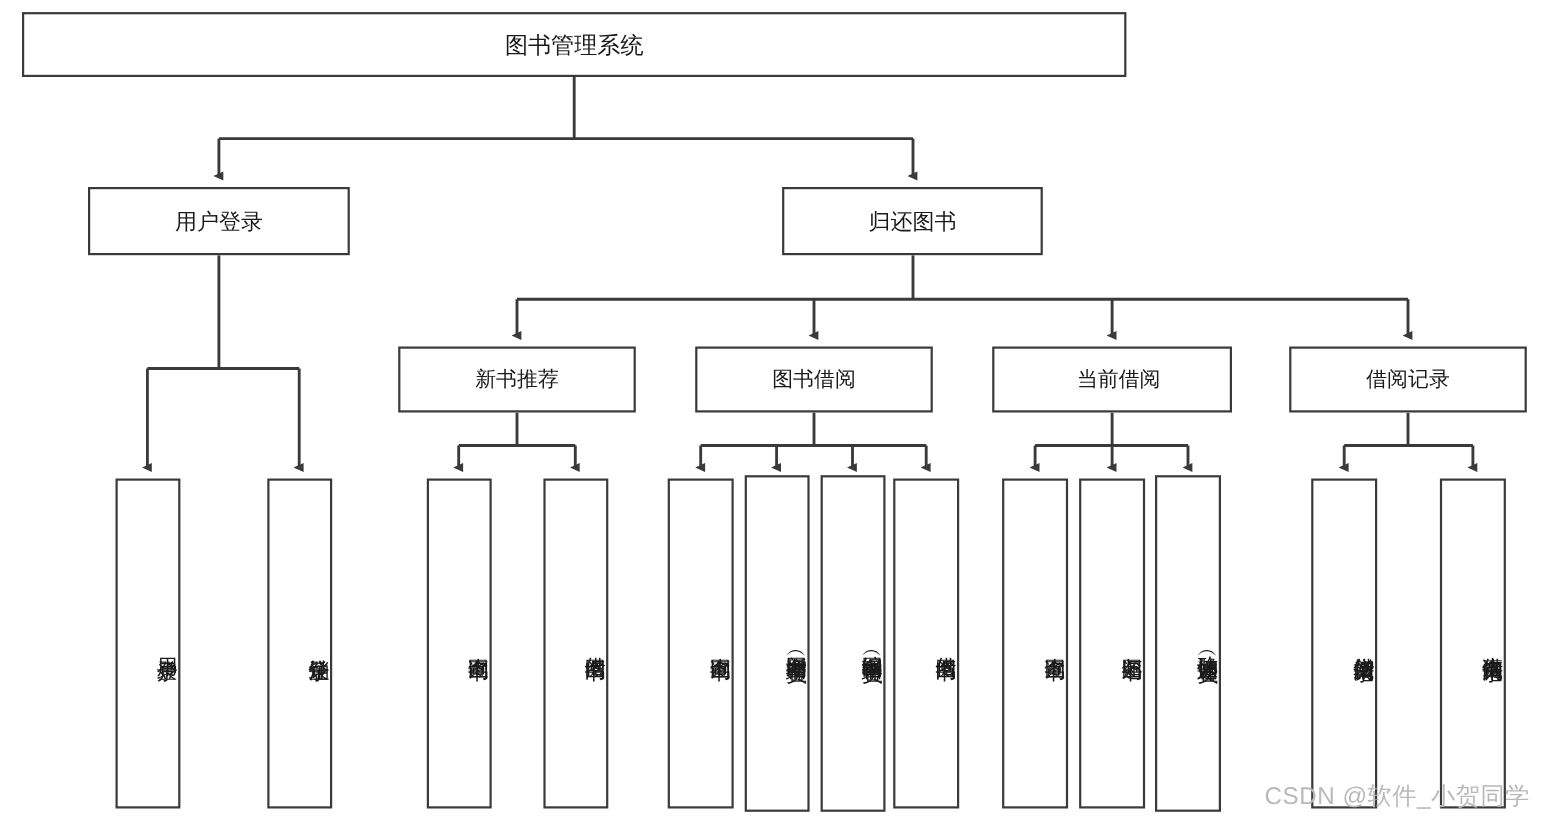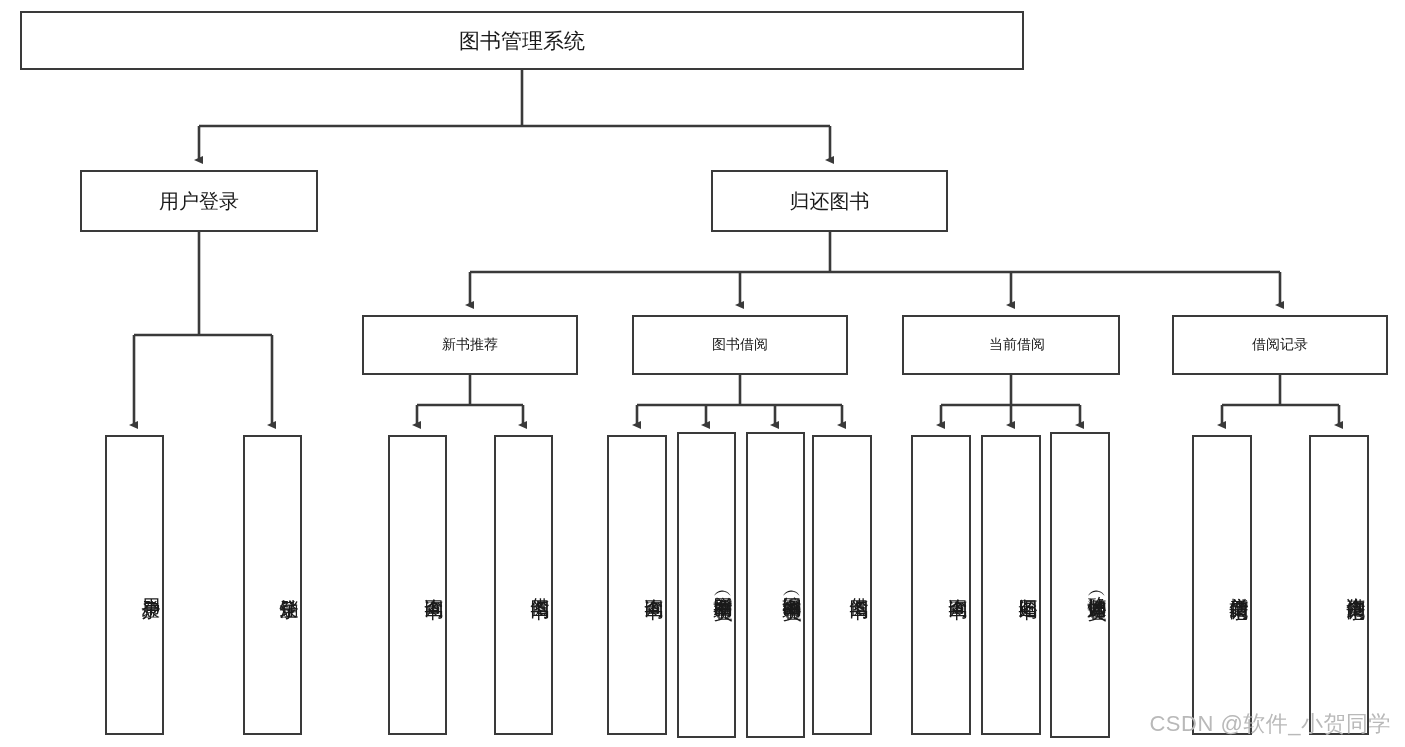--- a/index.html
+++ b/index.html
@@ -27,21 +27,21 @@
     justify-content: center;
     color: #1a1a1a;
   }
   .node.root {
     font-size: 21px;
   }
   .node.level2 {
     font-size: 20px;
   }
   .node.level3 {
-    font-size: 14px;
+    font-size: 19px;
   }
   .node.leaf {
     font-size: 19px;
     writing-mode: vertical-rl;
     text-orientation: upright;
     line-height: 1.18;
     letter-spacing: 1px;
     padding: 6px 0;
     align-items: flex-start;
     justify-content: center;

